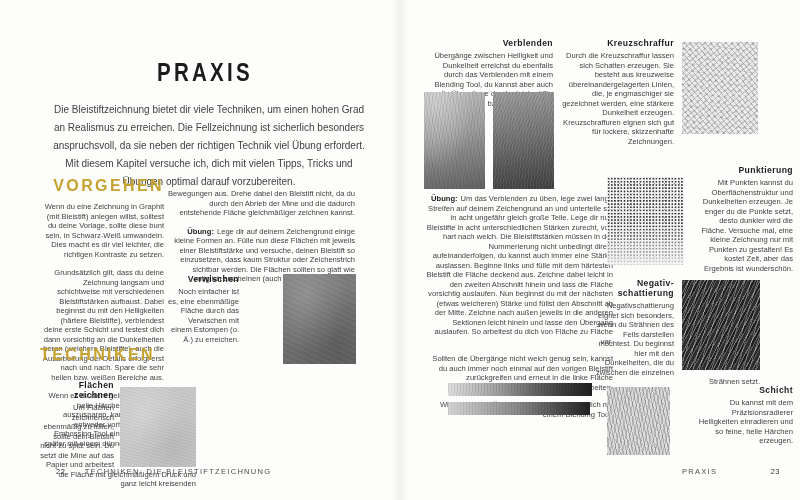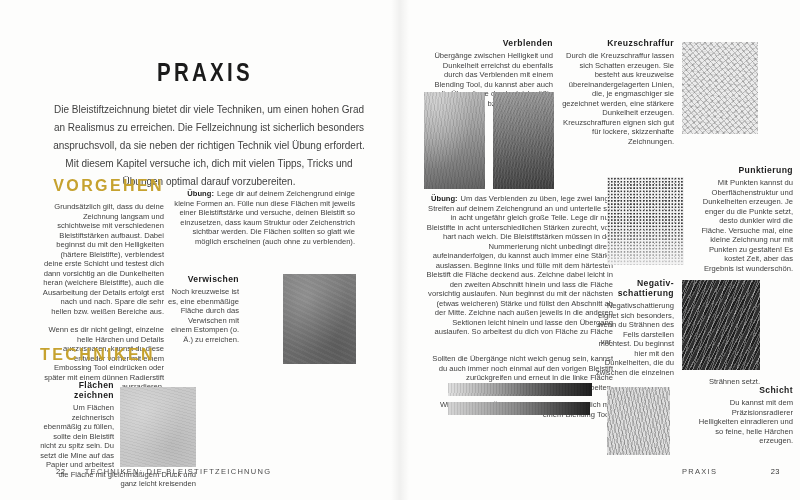--- a/index.html
+++ b/index.html
@@ -124,40 +124,42 @@
   <div class="gutter"></div>
 
   <div>
 
     <div class="abs page-title" style="left:40px;top:58px;">PRAXIS</div>
 
     <div class="abs intro" style="left:53px;top:101px;">Die Bleistiftzeichnung bietet dir viele Techniken, um einen hohen Grad an Realismus zu erreichen. Die Fellzeichnung ist sicherlich besonders anspruchsvoll, da sie neben der richtigen Technik viel Übung erfordert. Mit diesem Kapitel versuche ich, dich mit vielen Tipps, Tricks und Übungen optimal darauf vorzubereiten.</div>
 
     <div class="abs" style="left:40px;top:177px;width:124px;">
       <div class="gold-heading" style="margin-bottom:7px;">VORGEHEN</div>
+      <p class="body-txt">Wenn du eine Zeichnung in Graphit (mit Bleistift) anlegen willst, solltest du deine Vorlage, sollte diese bunt sein, in Schwarz-Weiß umwandeln. Dies macht es dir viel leichter, die richtigen Kontraste zu setzen.</p>
       <p class="body-txt">Grundsätzlich gilt, dass du deine Zeichnung langsam und schichtweise mit verschiedenen Bleistiftstärken aufbaust. Dabei beginnst du mit den Helligkeiten (härtere Bleistifte), verblendest deine erste Schicht und testest dich dann vorsichtig an die Dunkelheiten heran (weichere Bleistifte), auch die Ausarbeitung der Details erfolgt erst nach und nach. Spare die sehr hellen bzw. weißen Bereiche aus.</p>
       <p class="body-txt">Wenn es dir nicht gelingt, einzelne helle Härchen und Details auszusparen, kannst du diese entweder vorher mit einem Embossing Tool eindrücken oder später mit einem dünnen Radierstift ausradieren.</p>
     </div>
 
     <div class="abs gold-heading" style="left:40px;top:346px;">TECHNIKEN</div>
 
     <div class="abs clearfix" style="left:40px;top:380px;width:156px;">
       <span class="sample fl-r tex-flat" style="width:76px;height:80px;margin:7px 0 0 6px;"></span>
       <div class="sub-heading">Flächen zeichnen</div>
       <p class="body-txt">Um Flächen zeichnerisch ebenmäßig zu füllen, sollte dein Bleistift nicht zu spitz sein. Du setzt die Mine auf das Papier und arbeitest die Fläche mit gleichmäßigem Druck und ganz leicht kreisenden</p>
     </div>
 
     <div class="abs" style="left:166px;top:189px;width:189px;">
+      <p class="body-txt">Bewegungen aus. Drehe dabei den Bleistift nicht, da du durch den Abrieb der Mine und die dadurch entstehende Fläche gleichmäßiger zeichnen kannst.</p>
       <p class="body-txt"><strong class="runin">Übung:</strong><span class="runin-body">Lege dir auf deinem Zeichengrund einige kleine Formen an. Fülle nun diese Flächen mit jeweils einer Bleistiftstärke und versuche, deinen Bleistift so einzusetzen, dass kaum Struktur oder Zeichenstrich sichtbar werden. Die Flächen sollten so glatt wie möglich erscheinen (auch ohne zu verblenden).</span></p>
     </div>
 
     <div class="abs clearfix" style="left:166px;top:274px;width:190px;">
       <span class="sample fl-r tex-smudge" style="width:73px;height:90px;margin-left:44px;"></span>
       <div class="sub-heading">Verwischen</div>
-      <p class="body-txt">Noch kreuzweise ist es, eine ebenmäßige Fläche durch das Verwischen mit einem Estompen (o. Ä.) zu erreichen.</p>
+      <p class="body-txt">Noch einfacher ist es, eine ebenmäßige Fläche durch das Verwischen mit einem Estompen (o. Ä.) zu erreichen.</p>
     </div>
 
     <div class="abs footer" style="left:20px;top:467px;">
       <span class="pagenum">22</span>
       <span style="margin-left:16px;">TECHNIKEN: DIE BLEISTIFTZEICHNUNG</span>
     </div>
   </div>
 
   <div>
 

